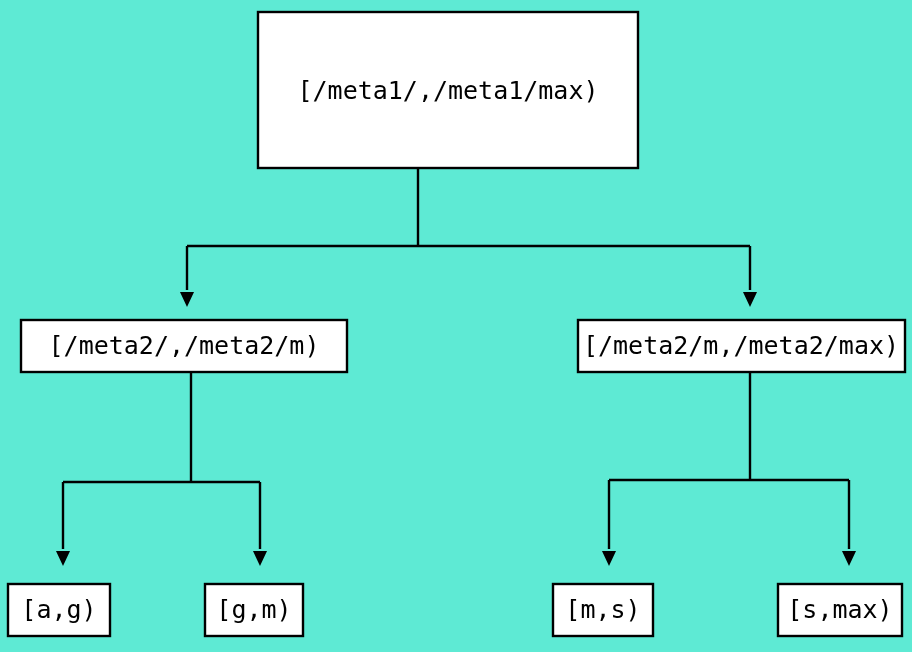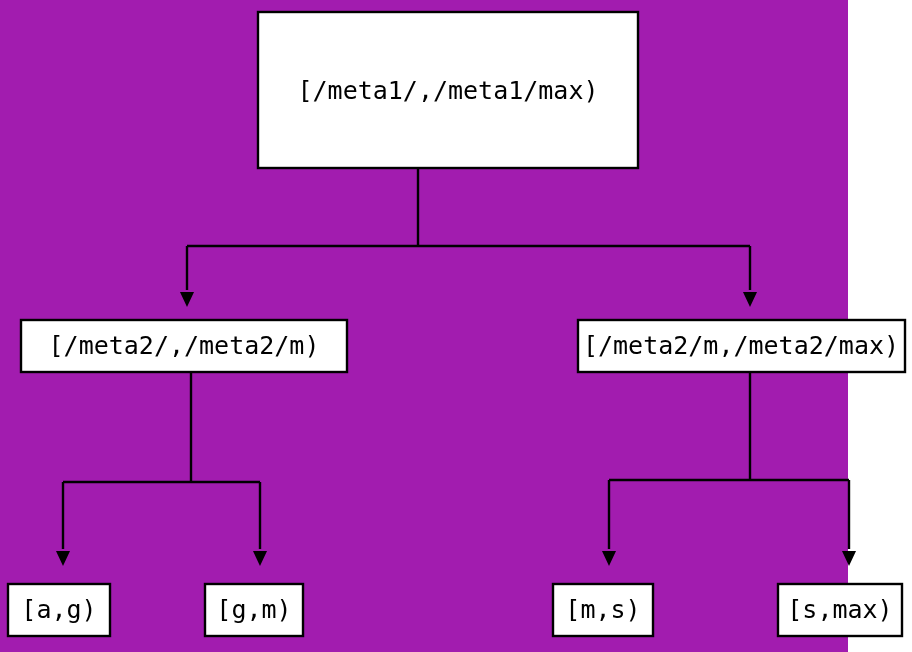--- a/index.html
+++ b/index.html
@@ -8,23 +8,23 @@
     background: #ffffff;
   }
   body {
     width: 912px;
     height: 652px;
     font-family: "DejaVu Sans Mono", "Liberation Mono", monospace;
     overflow: hidden;
   }
   #diagram-root {
     position: relative;
-    width: 848px;
+    width: 912px;
     height: 652px;
-    background: #a21caf;
+    background: #5eead4;
   }
   svg#tree-svg {
     position: absolute;
     top: 0;
     left: 0;
     width: 912px;
     height: 652px;
     display: block;
   }
   .node-box {

